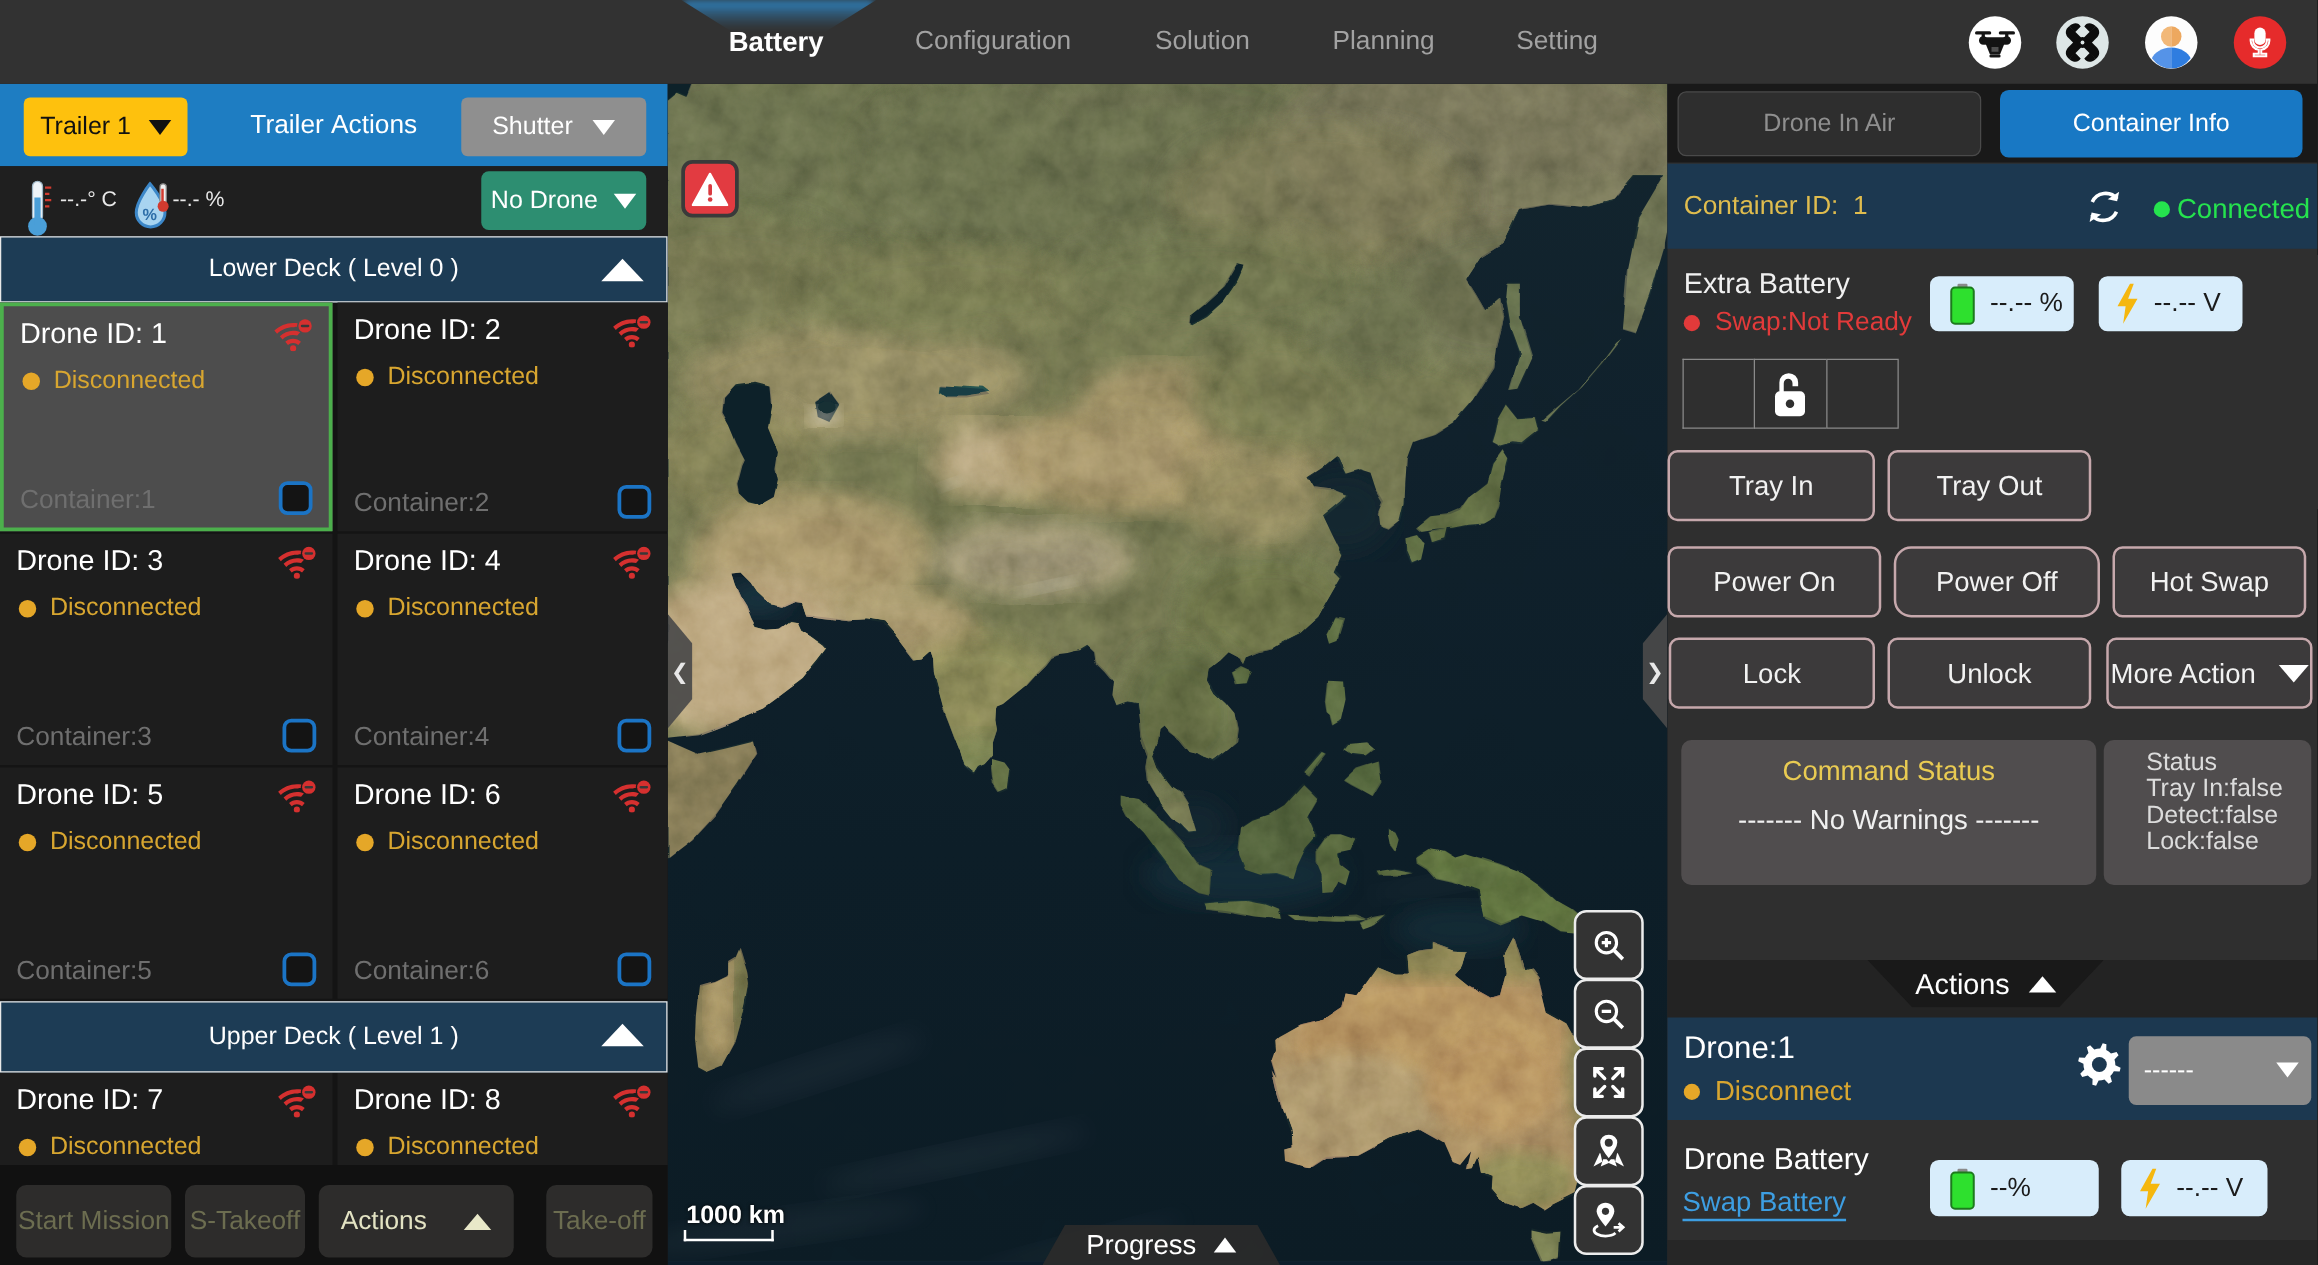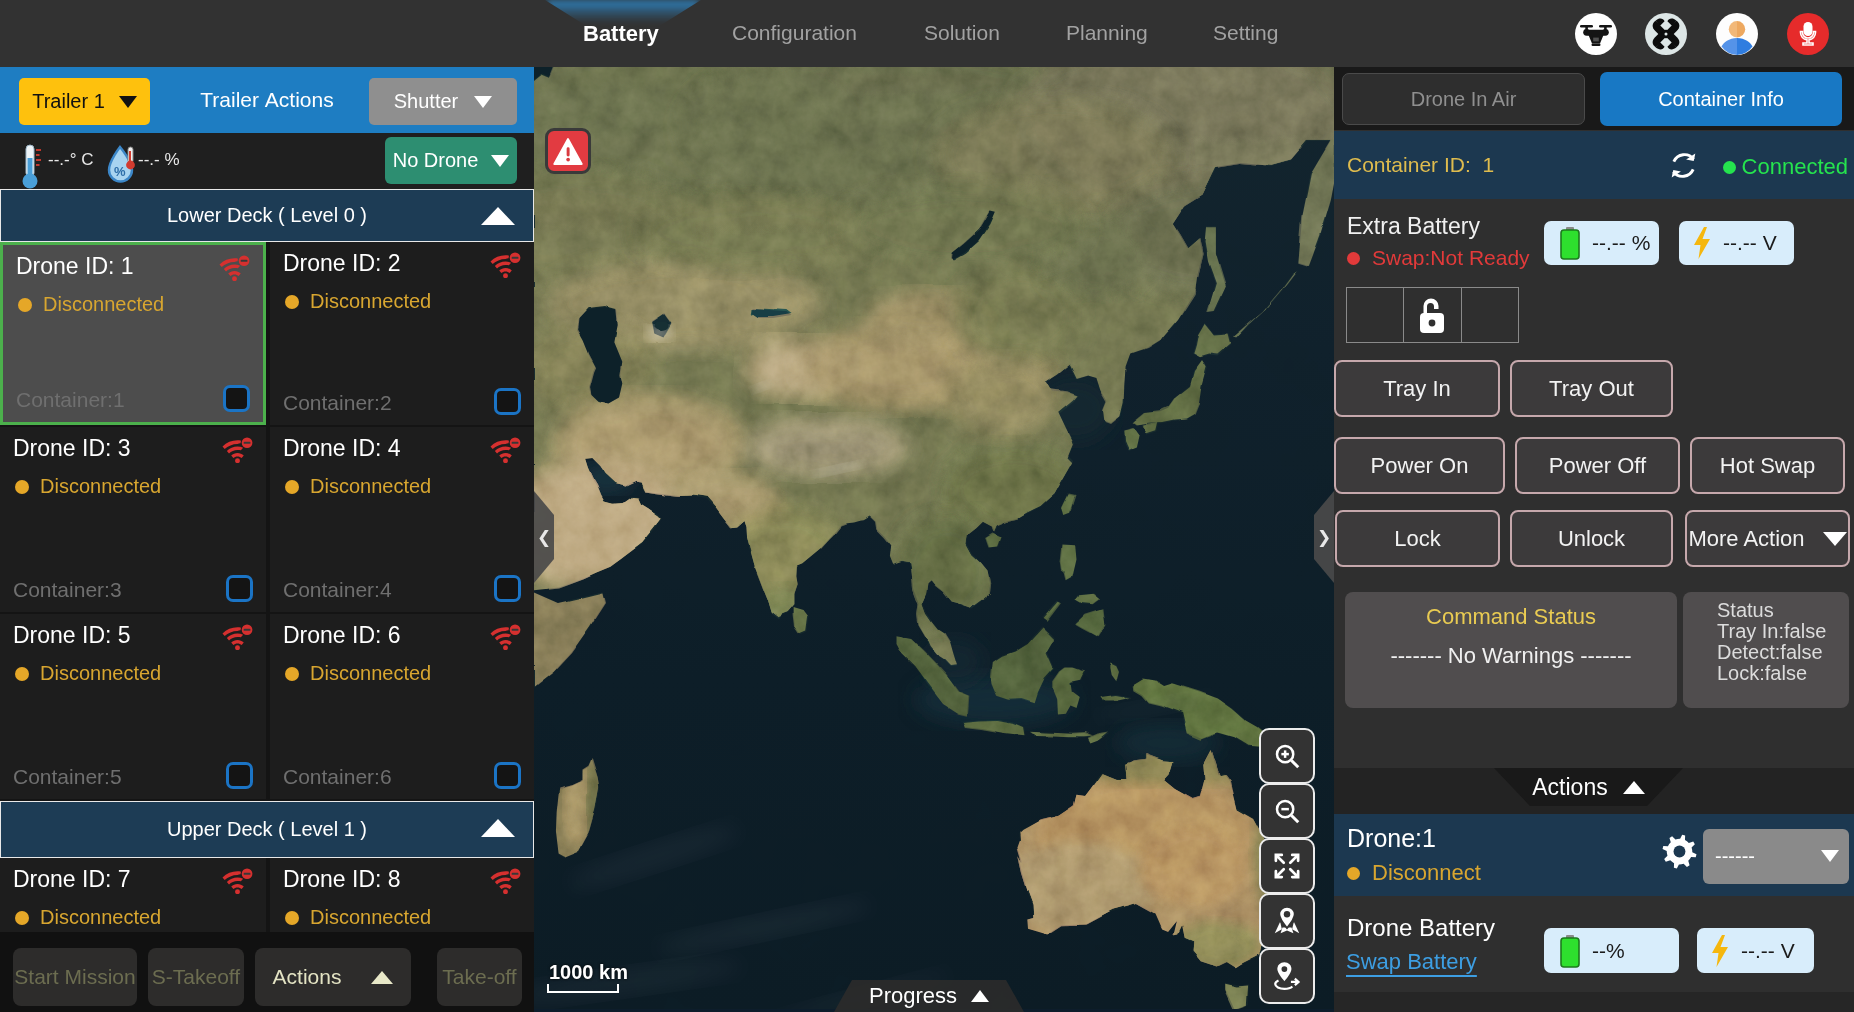--- a/index.html
+++ b/index.html
@@ -578,21 +578,21 @@
 <path d="M10 20 L10 12 A7.5 7.5 0 0 1 25 12 L25 15 L20.5 15 L20.5 12.5 A3.5 3.5 0 0 0 13.5 12.5 L13.5 20 Z" fill="#fff" transform="translate(-1.5,0)"></path>
 <rect x="5" y="19" width="24" height="20" rx="4" fill="#fff"></rect>
 <circle cx="17" cy="29" r="3.4" fill="#2f2f2f"></circle>
 </svg>
         </div>
         <div class="cell"></div>
       </div>
     <div class="rbtn" style="left:0;top:293px;width:166px;">Tray In</div>
     <div class="rbtn" style="left:176px;top:293px;width:163px;">Tray Out</div>
     <div class="rbtn" style="left:0;top:370px;width:171px;">Power On</div>
-    <div class="rbtn" style="left:181px;top:370px;width:165px;">Power Off</div>
+    <div class="rbtn" style="left:181px;top:370px;width:165px;border-radius:14px;">Power Off</div>
     <div class="rbtn" style="left:356px;top:370px;width:155px;">Hot Swap</div>
     <div class="rbtn" style="left:1px;top:443px;width:165px;">Lock</div>
     <div class="rbtn" style="left:176px;top:443px;width:163px;">Unlock</div>
     <div class="rbtn" style="left:351px;top:443px;width:165px;gap:18px;">More Action <span class="caret" style="border-left-width:12px;border-right-width:12px;border-top-width:14px;"></span></div>
     <div id="cmdbox">
         <div style="color:#e9cb52;font-size:22px;margin-top:12px;">Command Status</div>
       <div style="color:#f0f0f0;font-size:22px;margin-top:13px;">------- No Warnings -------</div>
       </div>
     <div id="statbox">Status<br>Tray In:false<br>Detect:false<br>Lock:false</div>
     <div id="act-strip">

